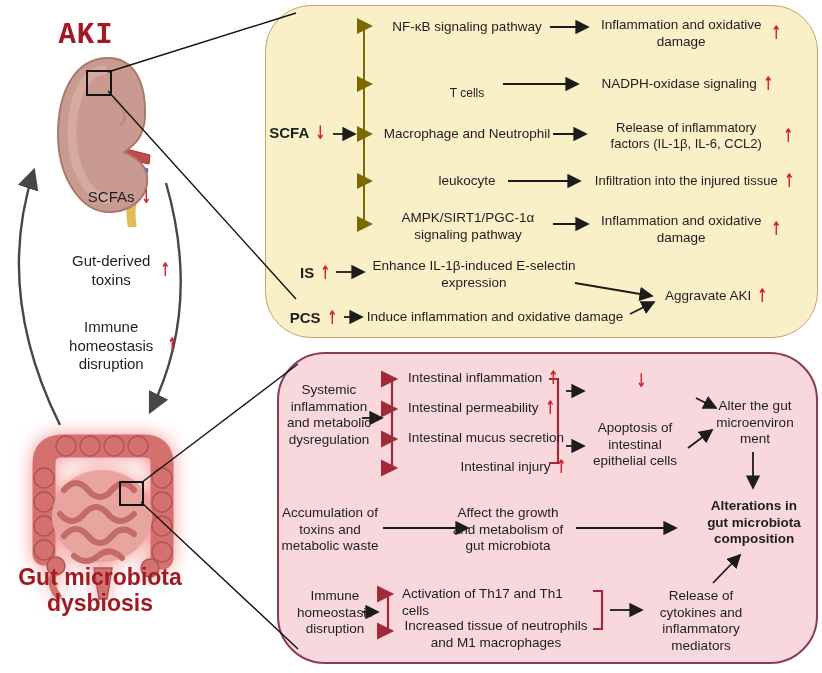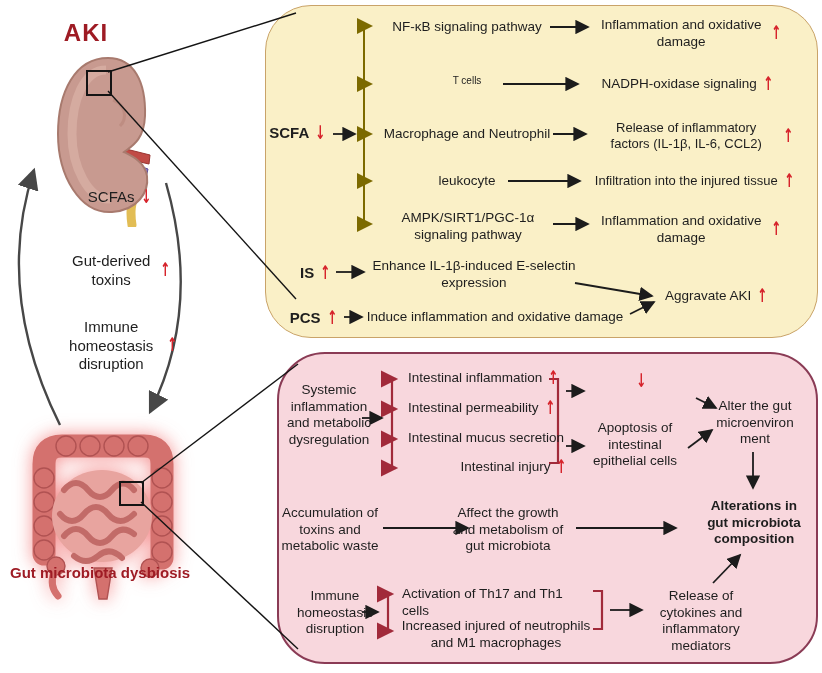--- a/index.html
+++ b/index.html
@@ -12,22 +12,22 @@
         border:2px solid #8a3b55;border-radius:48px;}
   svg.ov{position:absolute;left:0;top:0;z-index:3;pointer-events:none;}
   .organ{position:absolute;z-index:2;}
   .sq{position:absolute;z-index:4;border:2.2px solid #141414;background:transparent;}
   .lbl{position:absolute;z-index:4;font-size:13.5px;line-height:1.24;text-align:center;}
   .flexrow{display:flex;align-items:center;justify-content:center;gap:5px;}
   .b{font-weight:700;}
   .ra{color:#d6232b;font-weight:700;font-size:15px;display:inline-block;
       transform:scale(.8,1.25);font-family:"DejaVu Sans",sans-serif;line-height:1;}
   .title{font-weight:700;color:#9e1b24;}
-  #aki-title{font-size:24px;letter-spacing:1px;}
-  #dysbiosis-title{font-size:15px;line-height:1.15;}
+  #aki-title{font-size:29px;letter-spacing:1px;font-family:Liberation Mono, monospace;}
+  #dysbiosis-title{font-size:23px;line-height:1.15;}
   .lp{font-size:15px;margin-left:32px;}
 </style>
 </head>
 <body>
 
 <div id="page">
 
   <div class="panel yellow"></div>
   <div class="panel pink"></div>
 
@@ -178,21 +178,21 @@
   </div>
 
   <div class="lbl" style="left:386px;top:19px;width:162px">
     <span>NF-κB signaling pathway</span>
   </div>
   <div class="lbl flexrow" style="left:592px;top:17px;width:196px">
     <span style="width:168px;display:inline-block">Inflammation and oxidative damage</span>
     <span class="ra">↑</span>
   </div>
 
-  <div class="lbl" style="left:386px;top:75px;width:162px;font-size:10px">
+  <div class="lbl" style="left:386px;top:86px;width:162px;font-size:12px">
     <span>T cells</span>
   </div>
   <div class="lbl flexrow" style="left:588px;top:76px;width:200px">
     <span>NADPH-oxidase signaling</span>
     <span class="ra">↑</span>
   </div>
 
   <div class="lbl" style="left:378px;top:126px;width:178px">
     <span>Macrophage and Neutrophil</span>
   </div>
@@ -284,20 +284,20 @@
 
   <div class="lbl" style="left:284px;top:588px;width:102px">
     <span>Immune homeostasis disruption</span>
   </div>
 
   <div class="lbl" style="left:402px;top:586px;width:190px;text-align:left">
     <span>Activation of Th17 and Th1 cells</span>
   </div>
 
   <div class="lbl" style="left:398px;top:618px;width:196px">
-    <span>Increased injured of neutrophils and M1 macrophages</span>
+    <span>Increased tissue of neutrophils and M1 macrophages</span>
   </div>
 
   <div class="lbl" style="left:640px;top:588px;width:122px">
     <span>Release of cytokines and inflammatory mediators</span>
   </div>
 
 </div>
 
 </body></html>

